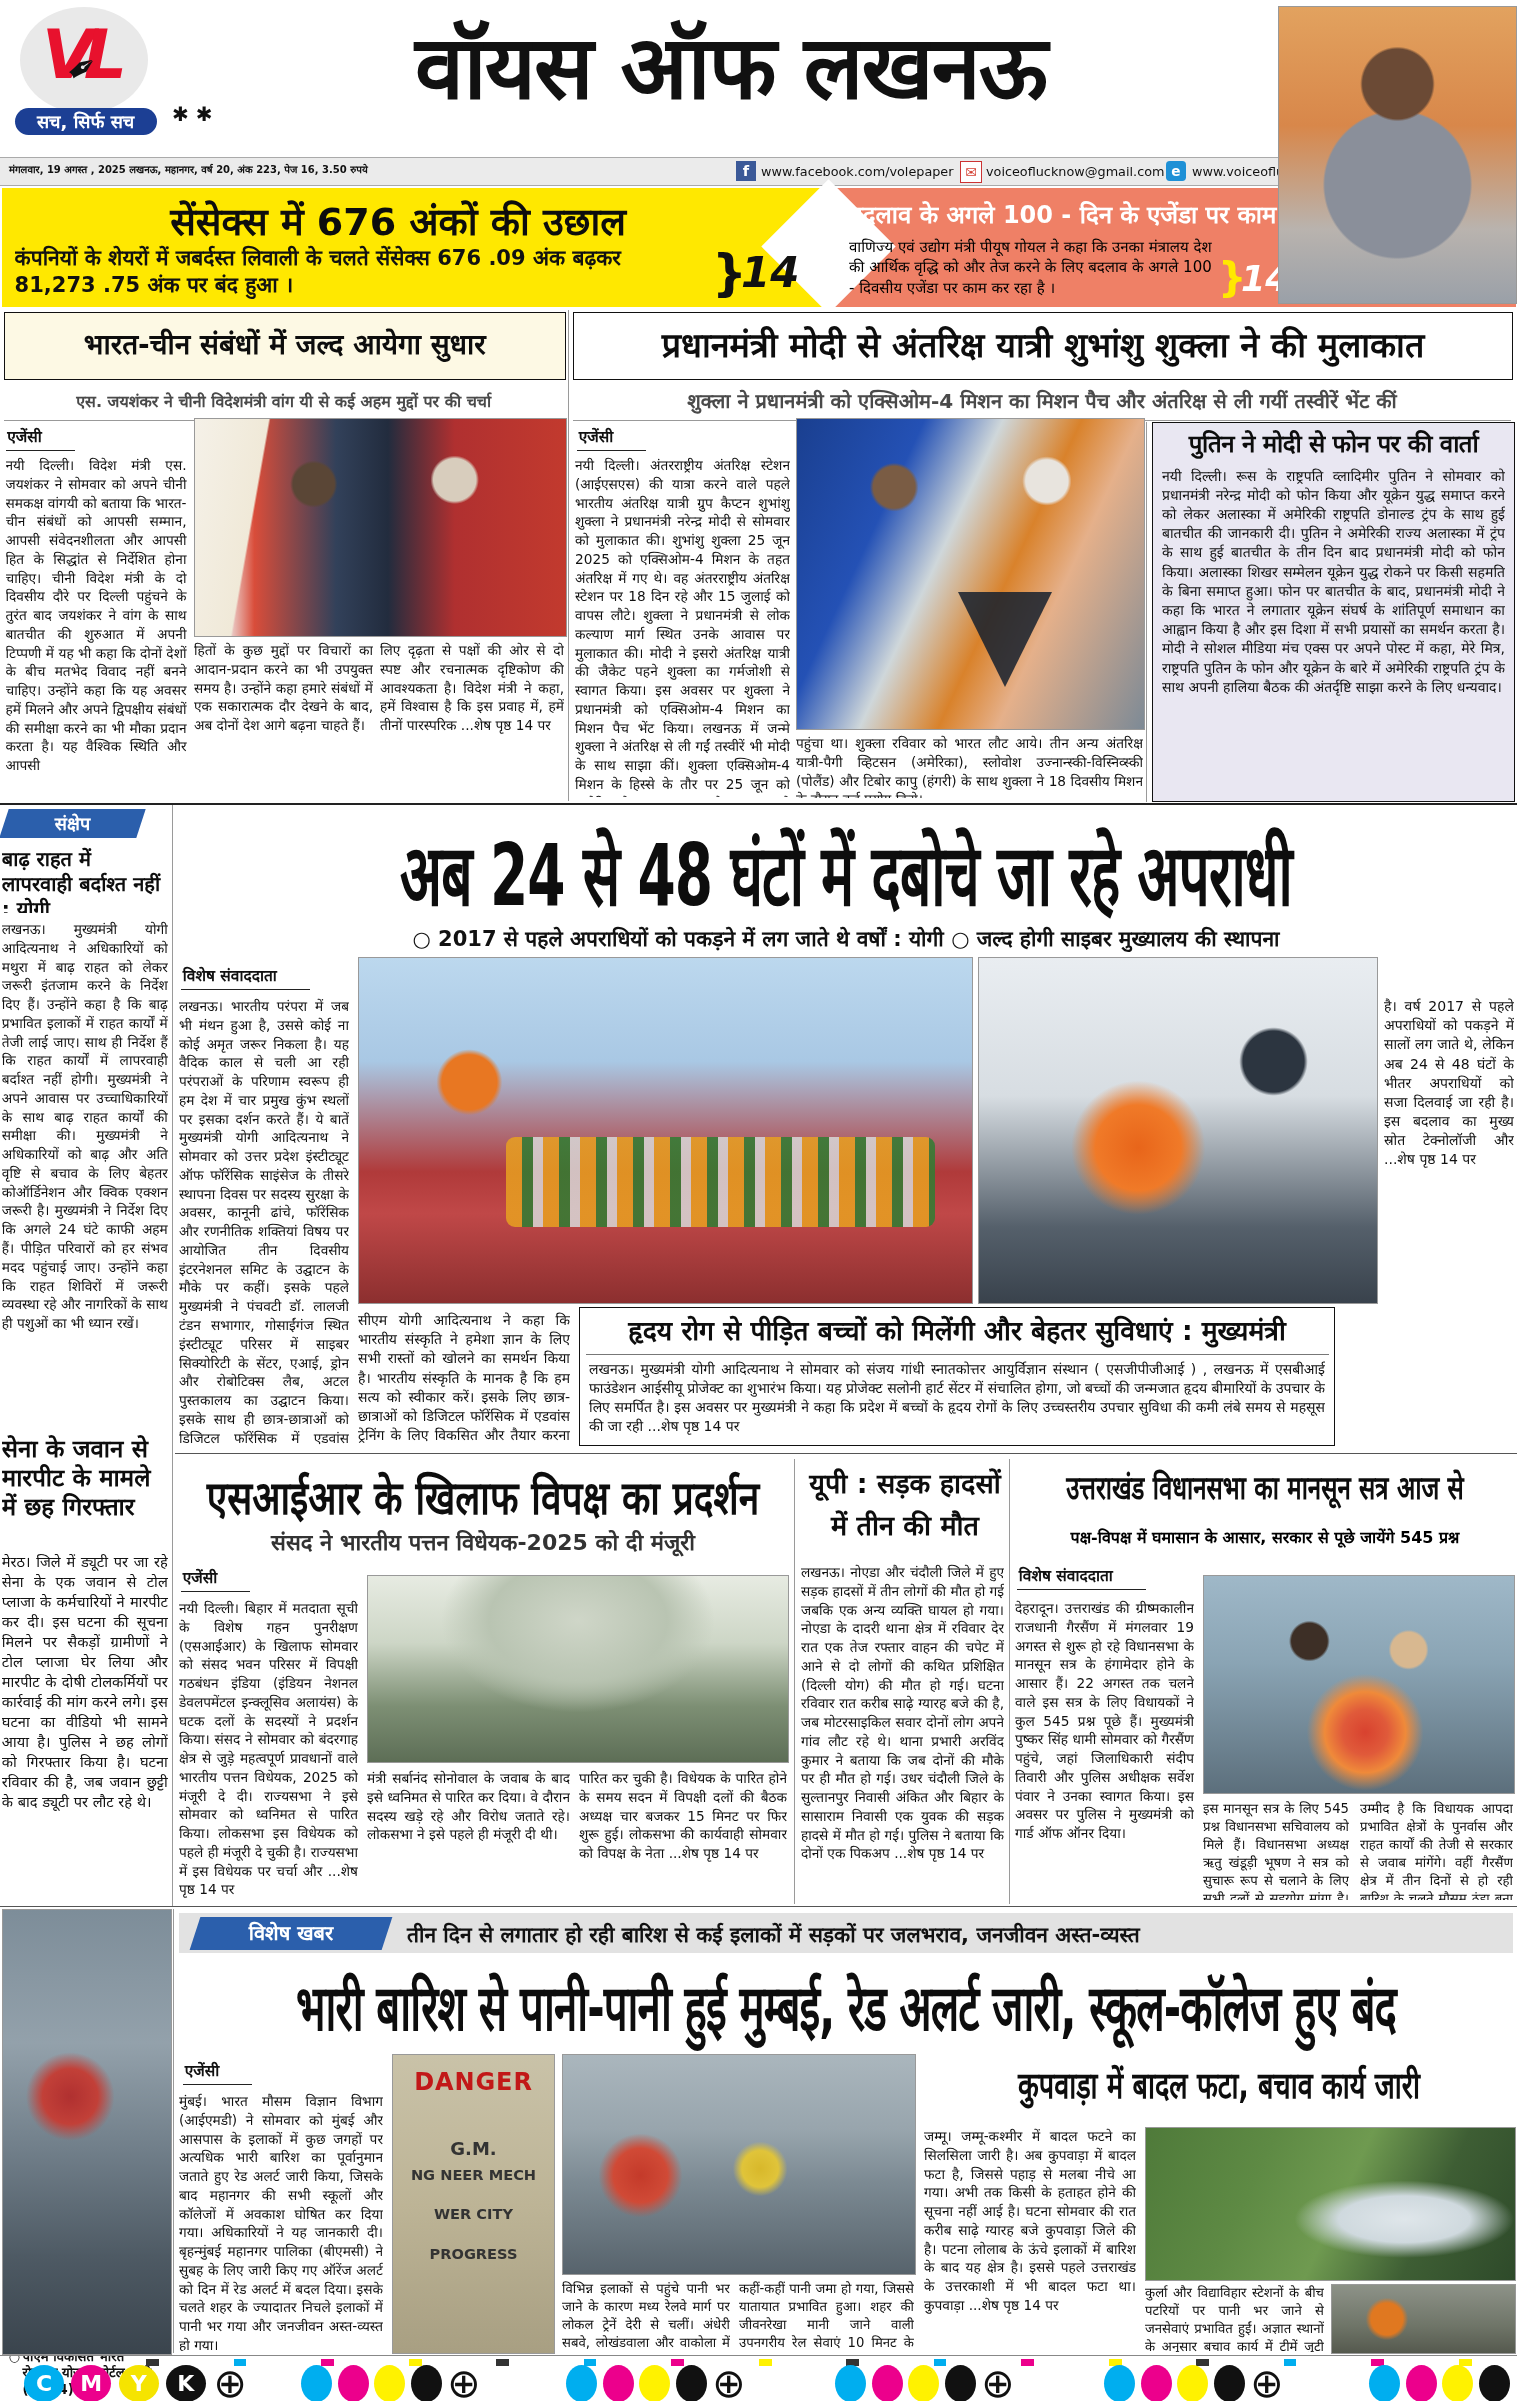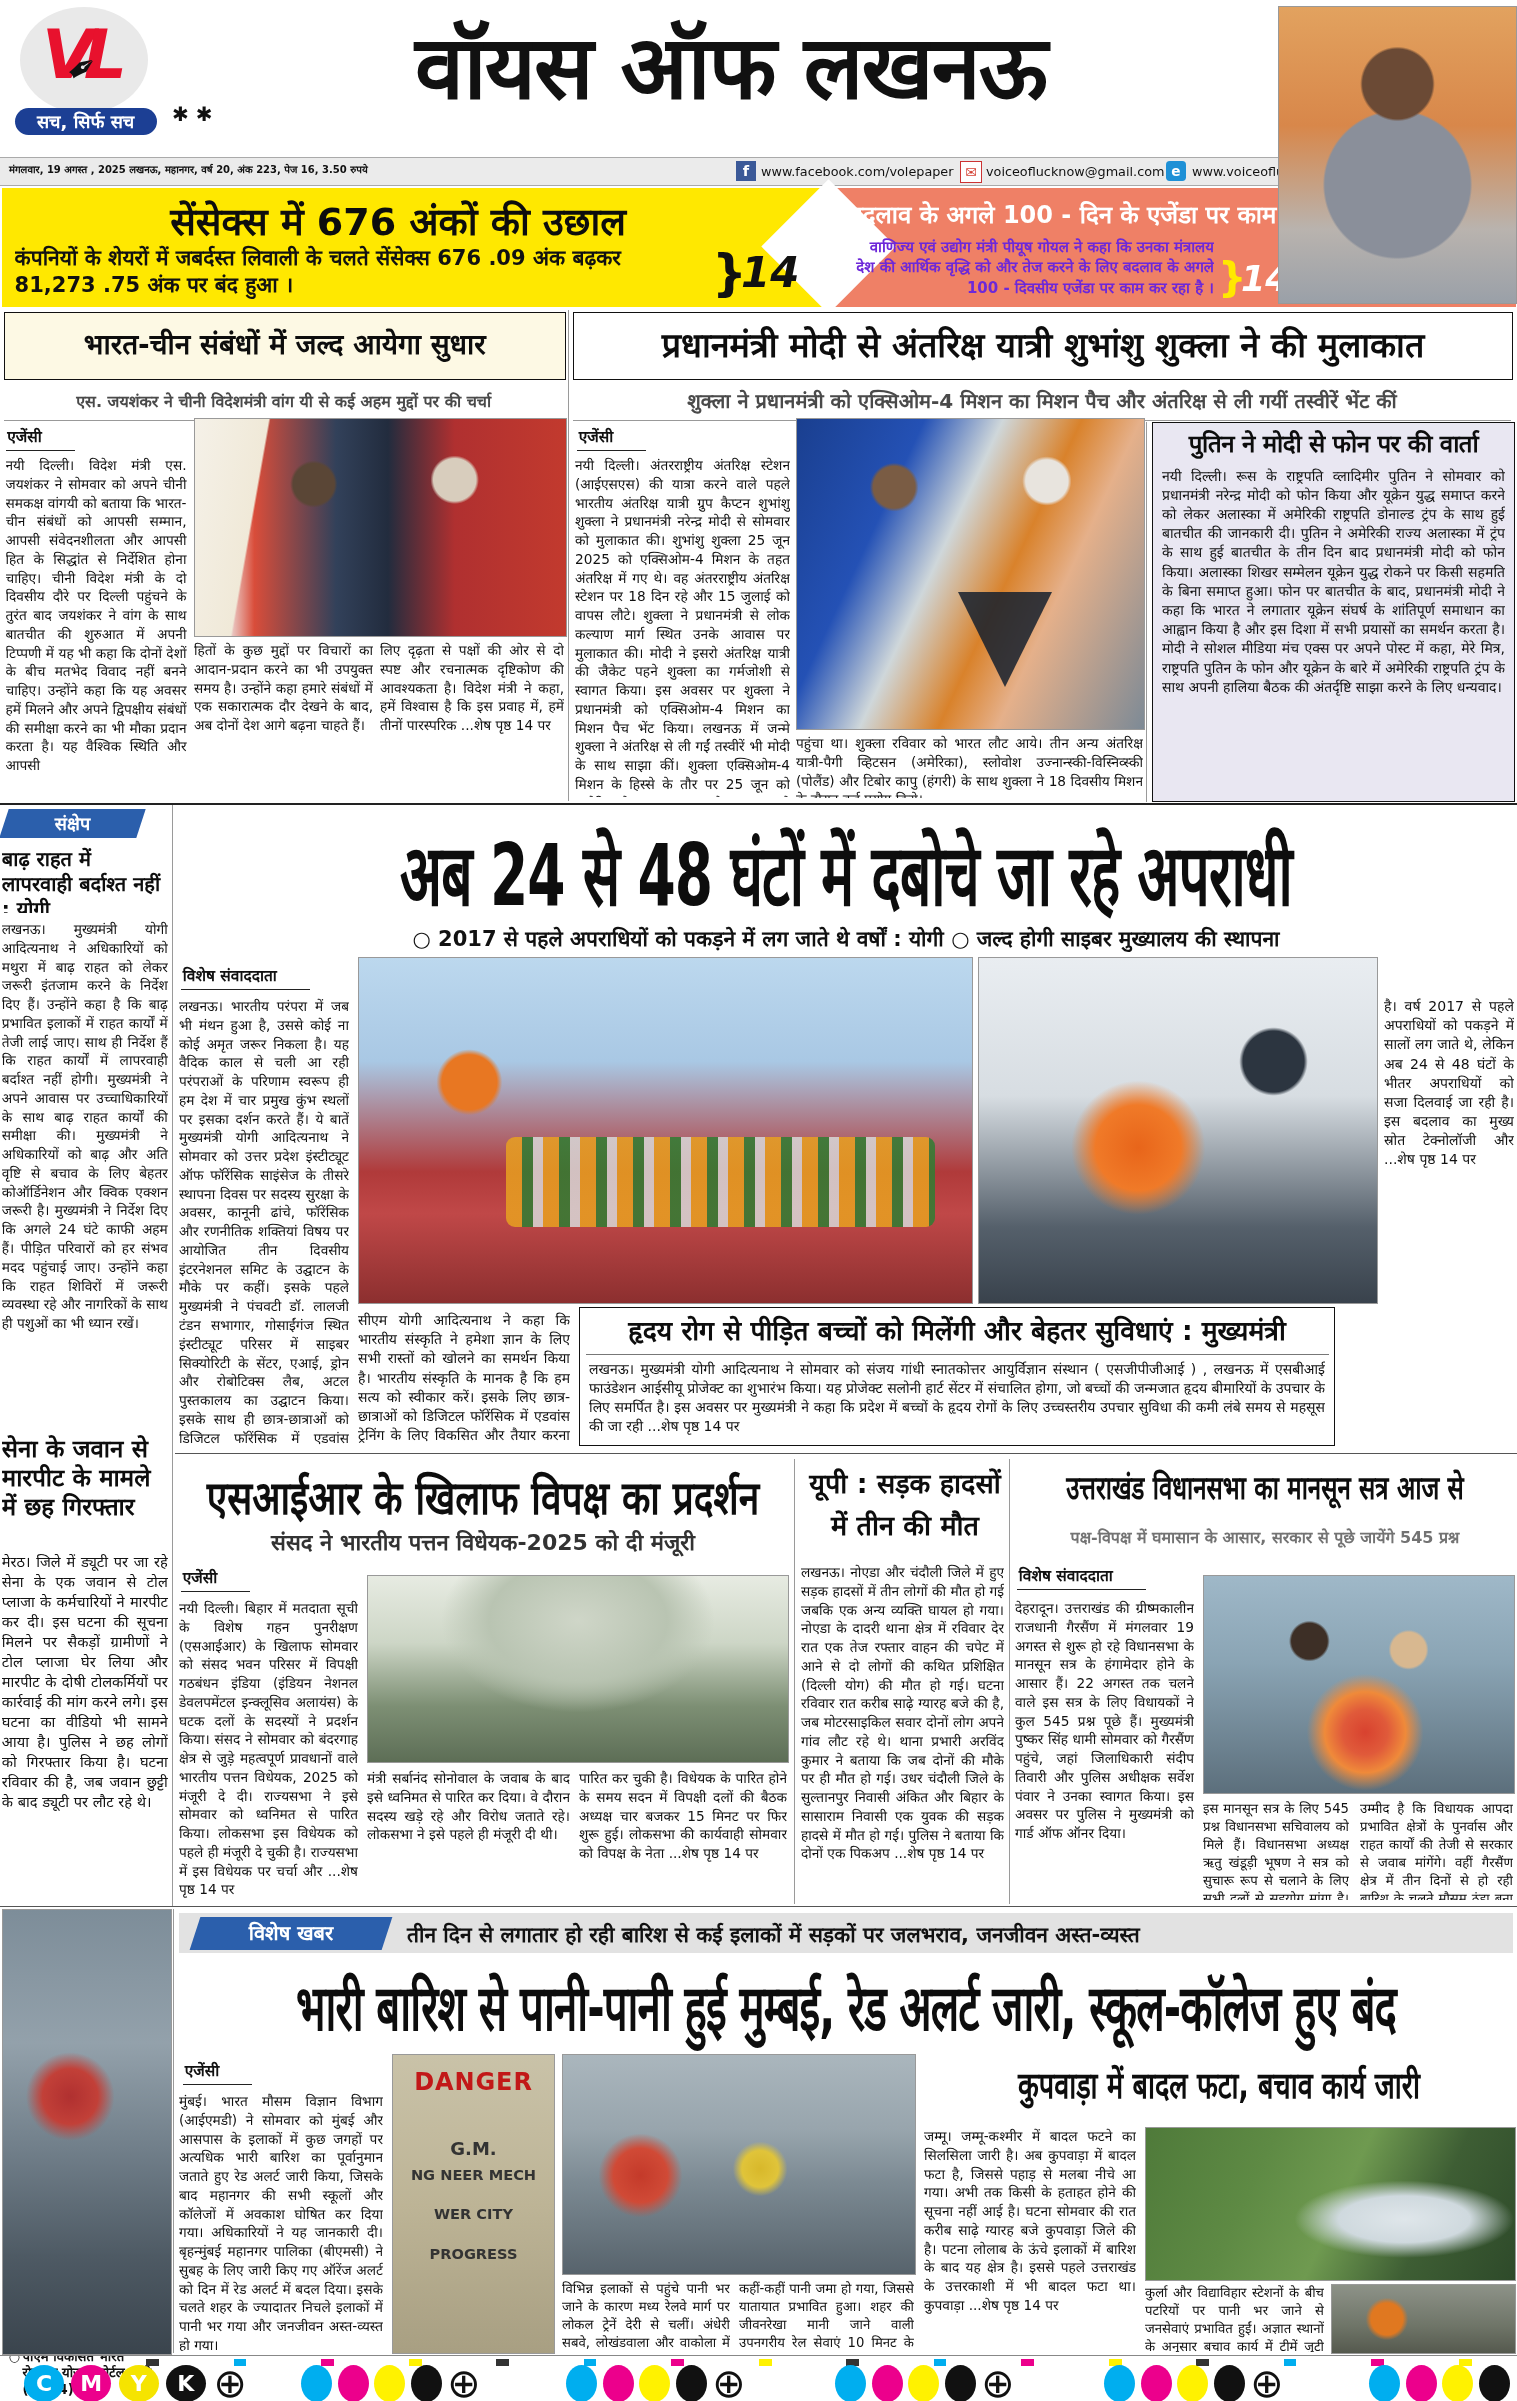--- a/index.html
+++ b/index.html
@@ -49,21 +49,21 @@
 
   <div class="abs" style="left:0;top:188px;width:1518px;height:119px;">
     <div class="abs" style="left:1.8px;top:0;width:825px;height:119px;background:#ffe800;"></div>
     <div class="abs" style="left:827px;top:0;width:689px;height:119px;background:#ef8066;"></div>
     <div class="abs" style="left:781px;top:11px;width:95px;height:95px;background:#fff;transform:rotate(45deg);"></div>
     <div class="abs hd" style="left:14.6px;top:5.5px;width:767px;height:47px;font-size:38px;">सेंसेक्स में 676 अंकों की उछाल</div>
     <div class="abs" style="left:14.6px;top:57px;width:694px;height:58px;font-size:21px;font-weight:bold;line-height:1.3;overflow:hidden;">कंपनियों के शेयरों में जबर्दस्त लिवाली के चलते सेंसेक्स 676 .09 अंक बढ़कर 81,273 .75 अंक पर बंद हुआ ।</div>
     <div class="abs" style="left:712px;top:57px;font-size:49px;font-weight:900;">}</div>
     <div class="abs" style="left:741px;top:60px;font-size:42px;font-weight:900;font-style:italic;">14</div>
     <div class="abs hd" style="left:849px;top:9px;width:438px;height:35px;font-size:24px;color:#fff;text-align:left;">बदलाव के अगले 100 - दिन के एजेंडा पर काम जारी : गोयल</div>
-    <div class="abs" style="left:849px;top:49px;width:365px;height:66px;font-size:15px;font-weight:bold;color:#6d28d9;line-height:1.35;overflow:hidden;text-align:right;">वाणिज्य एवं उद्योग मंत्री पीयूष गोयल ने कहा कि उनका मंत्रालय देश की आर्थिक वृद्धि को और तेज करने के लिए बदलाव के अगले 100 - दिवसीय एजेंडा पर काम कर रहा है ।</div>
+    <div class="abs" style="left:849px;top:49px;width:365px;height:66px;font-size:15px;font-weight:normal;color:#000000;line-height:1.35;overflow:hidden;">वाणिज्य एवं उद्योग मंत्री पीयूष गोयल ने कहा कि उनका मंत्रालय देश की आर्थिक वृद्धि को और तेज करने के लिए बदलाव के अगले 100 - दिवसीय एजेंडा पर काम कर रहा है ।</div>
     <div class="abs" style="left:1218px;top:66px;font-size:40px;font-weight:900;color:#ffe800;">}</div>
     <div class="abs" style="left:1241px;top:71px;font-size:35px;font-weight:900;font-style:italic;color:#fff;">14</div>
   </div>
 
   <div class="abs ph" style="left:1278px;top:5.5px;width:237px;height:296px;background:
     radial-gradient(circle at 50% 26%, #6b4a35 0%, #6b4a35 14%, transparent 15%),
     radial-gradient(circle at 50% 60%, #8a8f9a 0%, #8a8f9a 34%, transparent 35%),
     linear-gradient(180deg,#e2a25f 0%,#d8874a 40%,#b9b3ae 75%,#9aa0a8 100%);"></div>
 
   <div class="abs vl" style="left:568px;top:310px;height:491px;"></div>
@@ -199,21 +199,21 @@
     radial-gradient(ellipse at 50% 24%,#cfd6c8 0%,#b9c4b2 30%,transparent 46%),
     linear-gradient(180deg,#e7ebe2 0%,#cdd6c6 36%,#7d8f74 70%,#5d6e56 100%);"></div>
   <div class="abs bd" style="left:367px;top:1769px;width:203px;height:131px;">मंत्री सर्बानंद सोनोवाल के जवाब के बाद इसे ध्वनिमत से पारित कर दिया। वे दौरान सदस्य खड़े रहे और विरोध जताते रहे। लोकसभा ने इसे पहले ही मंजूरी दी थी।</div>
   <div class="abs bd" style="left:579px;top:1769px;width:208px;height:131px;">पारित कर चुकी है। विधेयक के पारित होने के समय सदन में विपक्षी दलों की बैठक अध्यक्ष चार बजकर 15 मिनट पर फिर शुरू हुई। लोकसभा की कार्यवाही सोमवार को विपक्ष के नेता ...शेष पृष्ठ 14 पर</div>
 
   <div class="abs hd" style="left:1015px;top:1464px;width:208px;height:40px;font-size:27px;left:801px;">यूपी : सड़क हादसों</div>
   <div class="abs hd" style="left:801px;top:1506px;width:208px;height:40px;font-size:27px;">में तीन की मौत</div>
   <div class="abs bd" style="left:801px;top:1563px;width:203px;height:340px;">लखनऊ। नोएडा और चंदौली जिले में हुए सड़क हादसों में तीन लोगों की मौत हो गई जबकि एक अन्य व्यक्ति घायल हो गया। नोएडा के दादरी थाना क्षेत्र में रविवार देर रात एक तेज रफ्तार वाहन की चपेट में आने से दो लोगों की कथित प्रशिक्षित (दिल्ली योग) की मौत हो गई। घटना रविवार रात करीब साढ़े ग्यारह बजे की है, जब मोटरसाइकिल सवार दोनों लोग अपने गांव लौट रहे थे।    थाना प्रभारी अरविंद कुमार ने बताया कि जब दोनों की मौके पर ही मौत हो गई। उधर चंदौली जिले के सुल्तानपुर निवासी अंकित और बिहार के सासाराम निवासी एक युवक की सड़क हादसे में मौत हो गई। पुलिस ने बताया कि दोनों एक पिकअप ...शेष पृष्ठ 14 पर</div>
 
   <div class="abs hd sy" style="left:1015px;top:1464px;width:500px;height:46px;font-size:24px;transform:scaleY(1.35);">उत्तराखंड विधानसभा का मानसून सत्र आज से</div>
-  <div class="abs sub" style="left:1015px;top:1526px;width:500px;height:31px;font-size:16px;color:#737373;">पक्ष-विपक्ष में घमासान के आसार, सरकार से पूछे जायेंगे 545 प्रश्न</div>
+  <div class="abs sub" style="left:1015px;top:1526px;width:500px;height:31px;font-size:16px;color:#000000;">पक्ष-विपक्ष में घमासान के आसार, सरकार से पूछे जायेंगे 545 प्रश्न</div>
   <div class="abs" style="left:1017px;top:1564px;"><span class="by">विशेष संवाददाता</span></div>
   <div class="abs bd" style="left:1015px;top:1599px;width:179px;height:301px;">देहरादून। उत्तराखंड की ग्रीष्मकालीन राजधानी गैरसैंण में मंगलवार 19 अगस्त से शुरू हो रहे विधानसभा के मानसून सत्र के हंगामेदार होने के आसार हैं। 22 अगस्त तक चलने वाले इस सत्र के लिए विधायकों ने कुल 545 प्रश्न पूछे हैं। मुख्यमंत्री पुष्कर सिंह धामी सोमवार को गैरसैंण पहुंचे, जहां जिलाधिकारी संदीप तिवारी और पुलिस अधीक्षक सर्वेश पंवार ने उनका स्वागत किया। इस अवसर पर पुलिस ने मुख्यमंत्री को गार्ड ऑफ ऑनर दिया।</div>
   <div class="abs ph" style="left:1203px;top:1575px;width:310px;height:217px;background:
     radial-gradient(circle at 34% 30%,#3d2f26 0%,#3d2f26 7%,transparent 8%),
     radial-gradient(circle at 66% 34%,#d8b890 0%,#d8b890 7%,transparent 8%),
     radial-gradient(circle at 52% 72%,#d8422f 0%,#e05a3a 10%,#ef8a3a 18%,transparent 26%),
     linear-gradient(180deg,#9fb8c8 0%,#8aa4b4 40%,#5c6f7c 100%);"></div>
   <div class="abs bd" style="left:1203px;top:1800px;width:146px;height:100px;font-size:13.2px;">इस मानसून सत्र के लिए 545 प्रश्न विधानसभा सचिवालय को मिले हैं। विधानसभा अध्यक्ष ऋतु खंडूड़ी भूषण ने सत्र को सुचारू रूप से चलाने के लिए सभी दलों से सहयोग मांगा है। सत्र के दौरान आपदा से कई जिलों में भारी नुकसान हुआ है।</div>
   <div class="abs bd" style="left:1360px;top:1800px;width:153px;height:100px;font-size:13.2px;">उम्मीद है कि विधायक आपदा प्रभावित क्षेत्रों के पुनर्वास और राहत कार्यों की तेजी से सरकार से जवाब मांगेंगे। वहीं गैरसैंण क्षेत्र में तीन दिनों से हो रही बारिश के चलते मौसम ठंडा बना हुआ है। सरकार और ...शेष पृष्ठ 14 पर</div>
 

